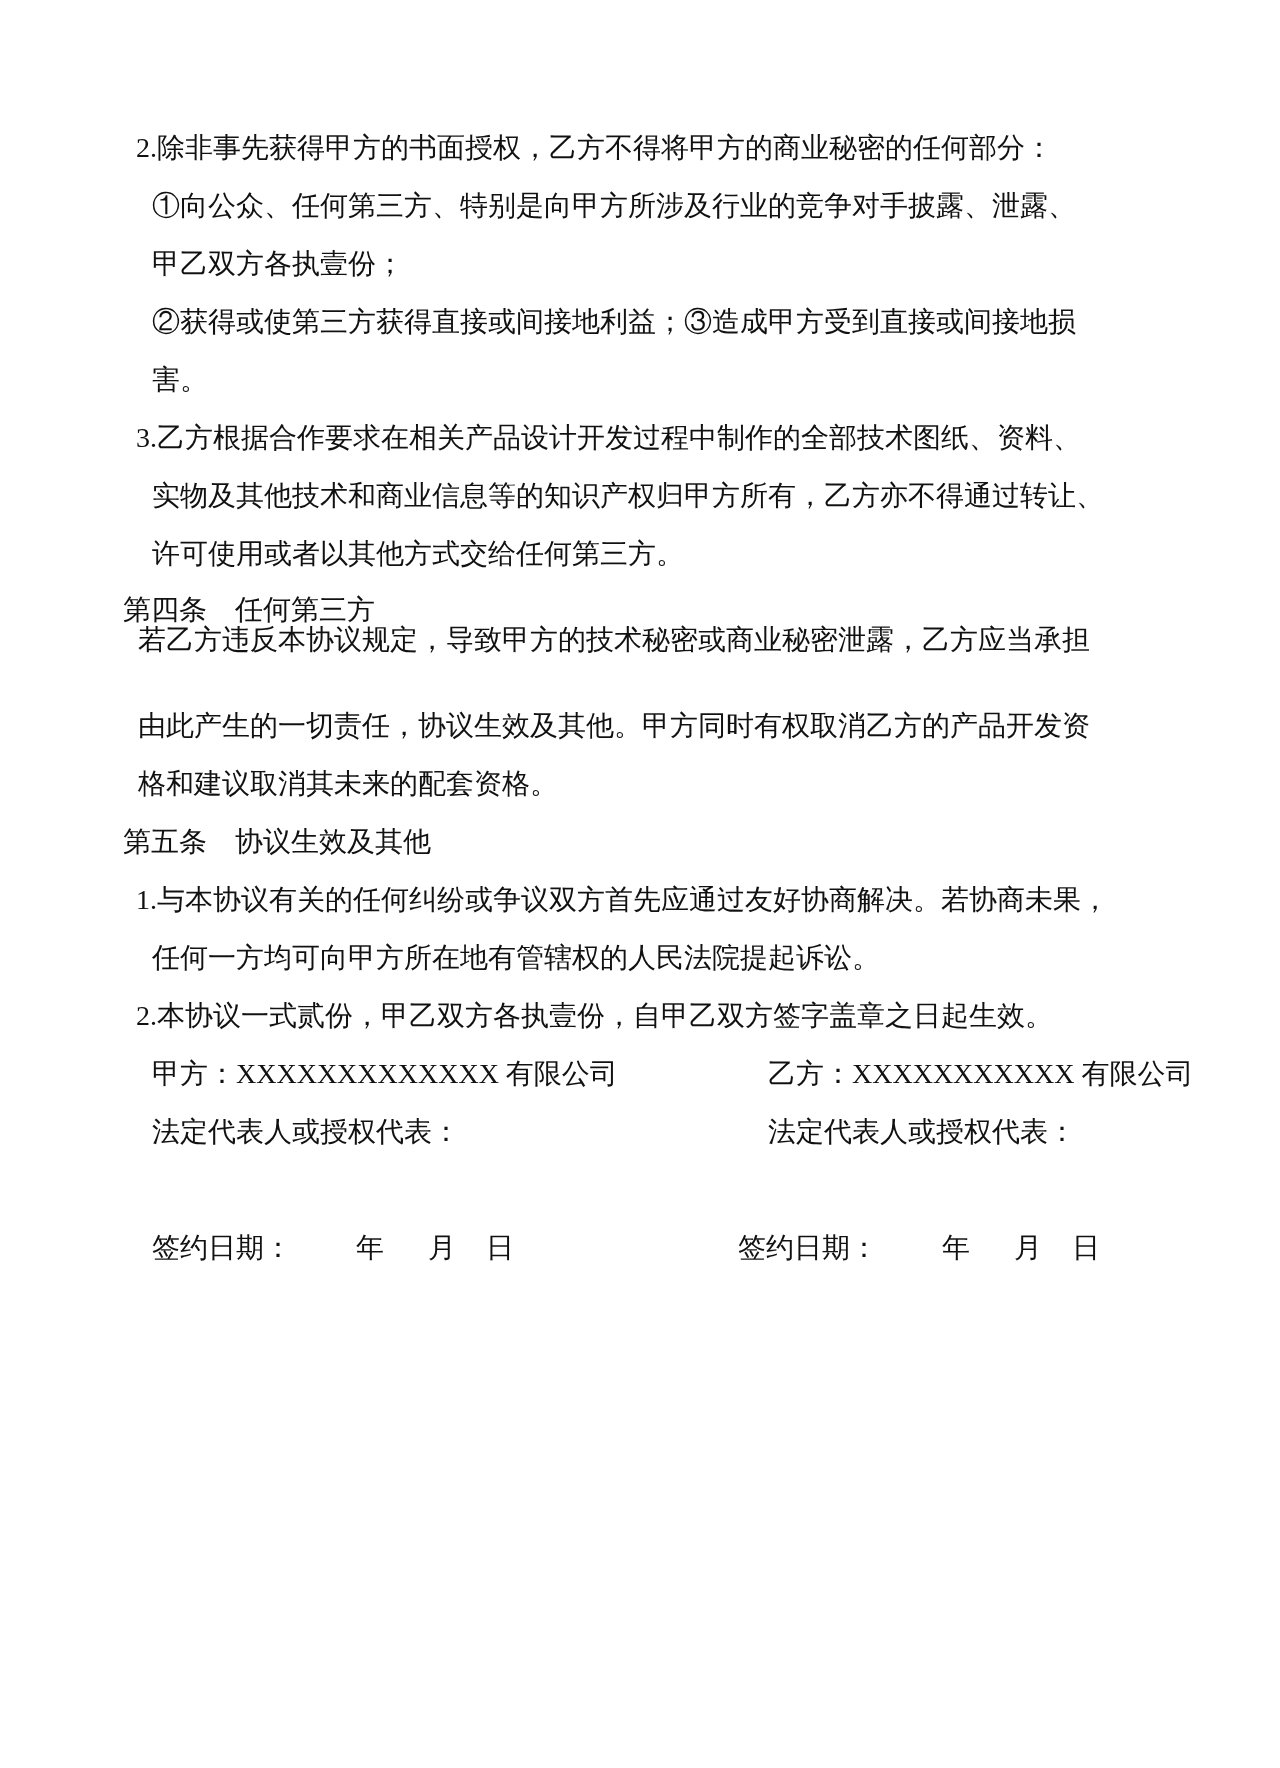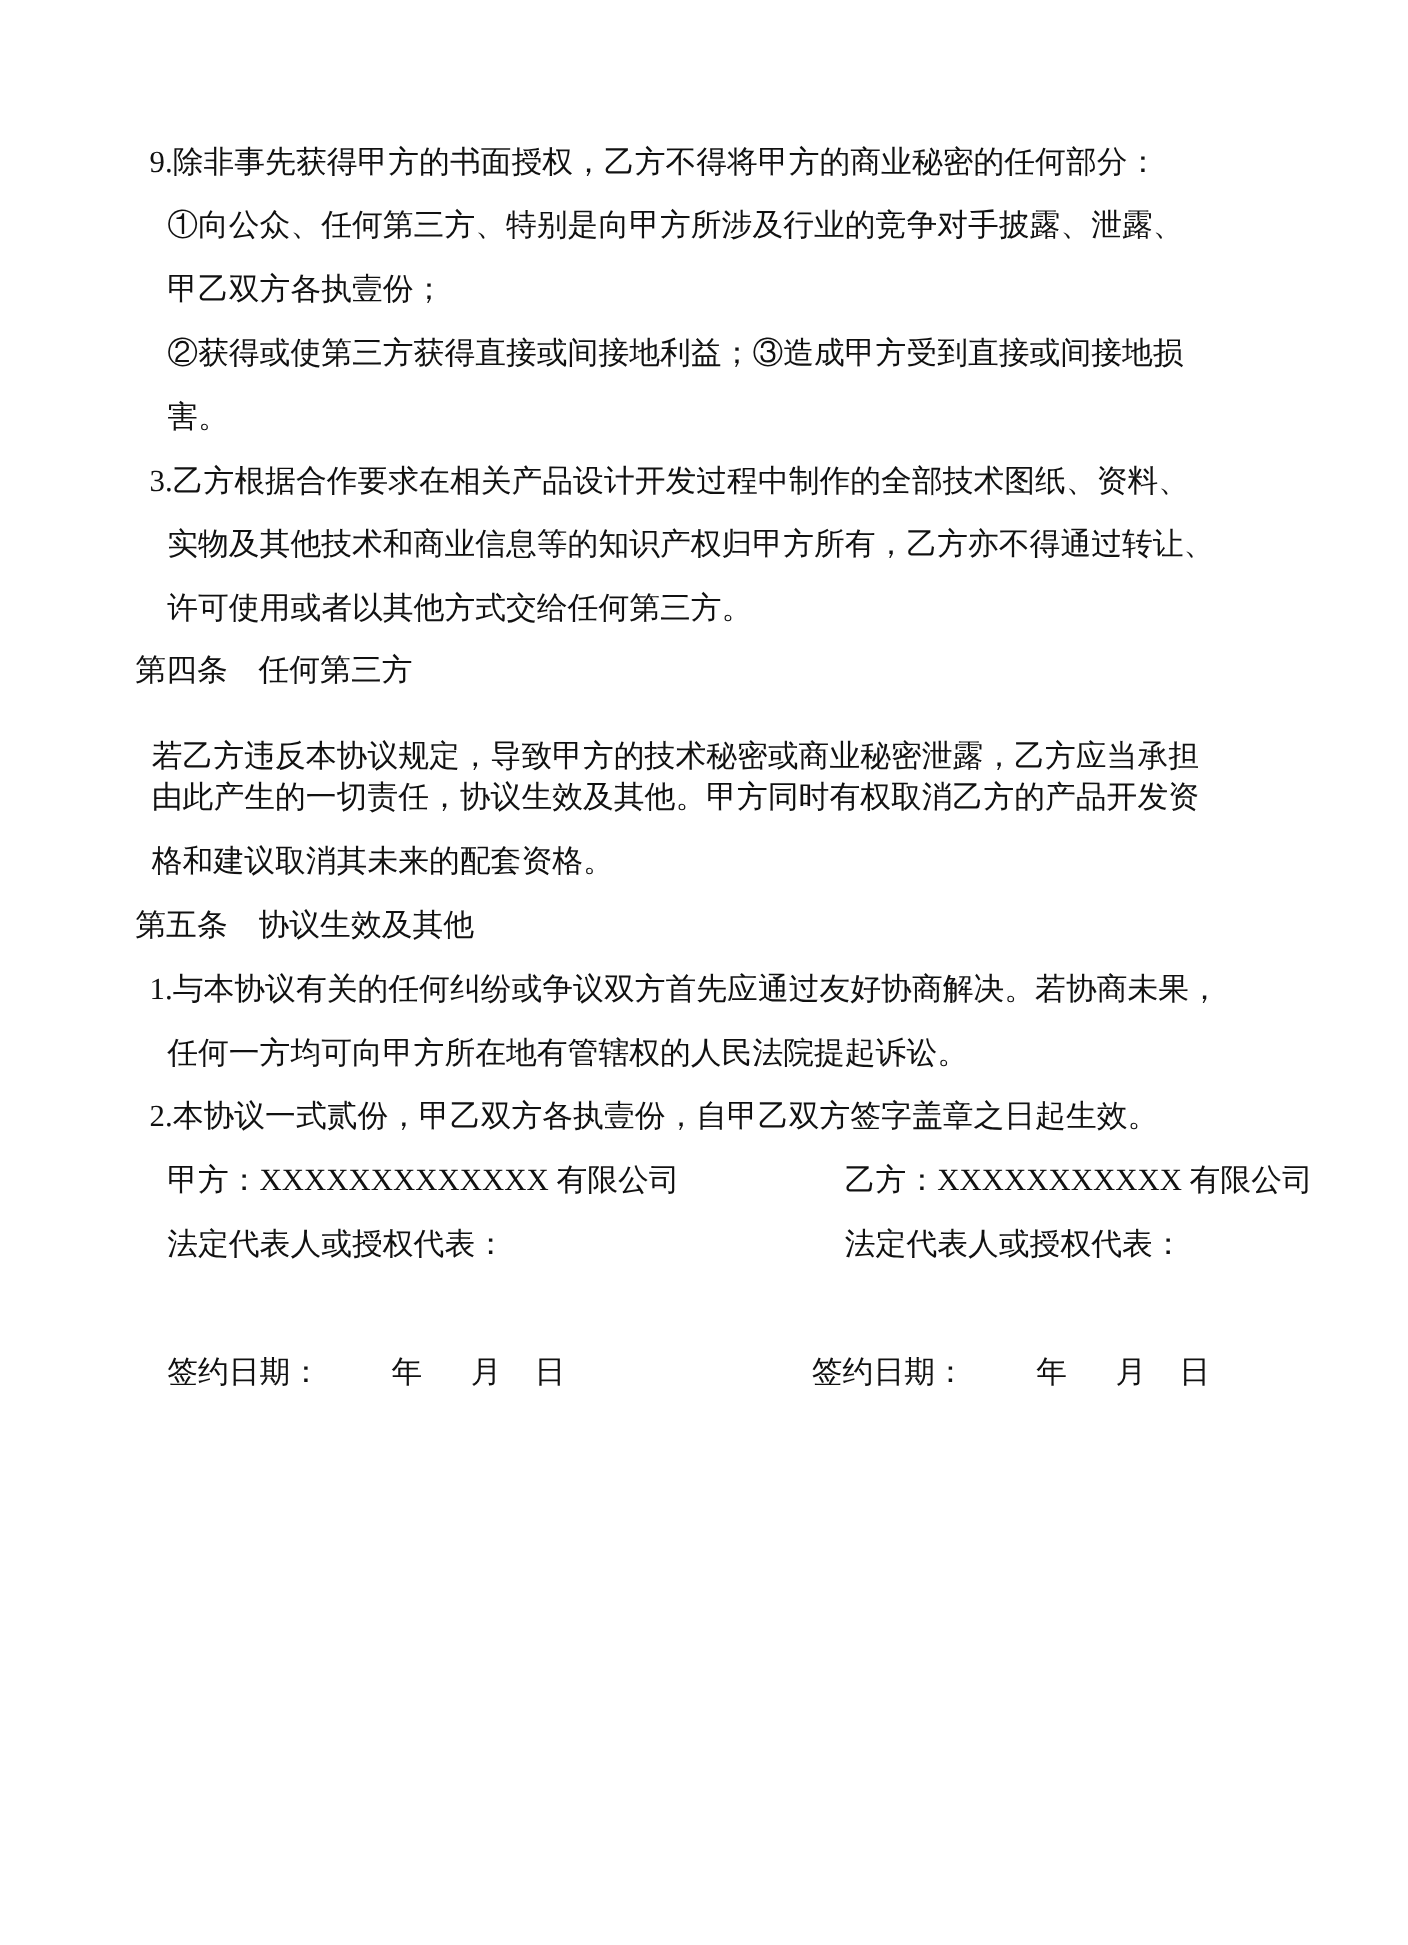--- a/index.html
+++ b/index.html
@@ -28,32 +28,32 @@
     .para { left: 138px; }
     .sig-left { left: 152px; }
     .sig-right { left: 722px; margin-left: 46px; }
     .date-left { left: 152px; }
     .date-right { left: 738px; }
     .gap { display: inline-block; }
   </style>
 </head>
 <body>
 
-<div class="line item" style="top:128px;">9.除非事先获得甲方的书面授权，乙方不得将甲方的商业秘密的任何部分：</div>
+<div class="line item" style="top:128px;">2.除非事先获得甲方的书面授权，乙方不得将甲方的商业秘密的任何部分：</div>
 <div class="line cont" style="top:186px;">①向公众、任何第三方、特别是向甲方所涉及行业的竞争对手披露、泄露、</div>
 <div class="line cont" style="top:244px;">甲乙双方各执壹份；</div>
 <div class="line cont" style="top:302px;">②获得或使第三方获得直接或间接地利益；③造成甲方受到直接或间接地损</div>
 <div class="line cont" style="top:360px;">害。</div>
 
 <div class="line item" style="top:418px;">3.乙方根据合作要求在相关产品设计开发过程中制作的全部技术图纸、资料、</div>
 <div class="line cont" style="top:476px;">实物及其他技术和商业信息等的知识产权归甲方所有，乙方亦不得通过转让、</div>
 <div class="line cont" style="top:534px;">许可使用或者以其他方式交给任何第三方。</div>
 
 <div class="line heading" style="top:590px;">第四条　任何第三方</div>
-<div class="line para" style="top:668px;">若乙方违反本协议规定，导致甲方的技术秘密或商业秘密泄露，乙方应当承担</div>
+<div class="line para" style="top:620px;">若乙方违反本协议规定，导致甲方的技术秘密或商业秘密泄露，乙方应当承担</div>
 <div class="line para" style="top:706px;">由此产生的一切责任，协议生效及其他。甲方同时有权取消乙方的产品开发资</div>
 <div class="line para" style="top:764px;">格和建议取消其未来的配套资格。</div>
 
 <div class="line heading" style="top:822px;">第五条　协议生效及其他</div>
 <div class="line item" style="top:880px;">1.与本协议有关的任何纠纷或争议双方首先应通过友好协商解决。若协商未果，</div>
 <div class="line cont" style="top:938px;">任何一方均可向甲方所在地有管辖权的人民法院提起诉讼。</div>
 <div class="line item" style="top:996px;">2.本协议一式贰份，甲乙双方各执壹份，自甲乙双方签字盖章之日起生效。</div>
 
 <div class="line sig-left" style="top:1054px;text-align:center;">甲方：XXXXXXXXXXXXX 有限公司</div>
 <div class="line sig-right" style="top:1054px;">乙方：XXXXXXXXXXX 有限公司</div>

